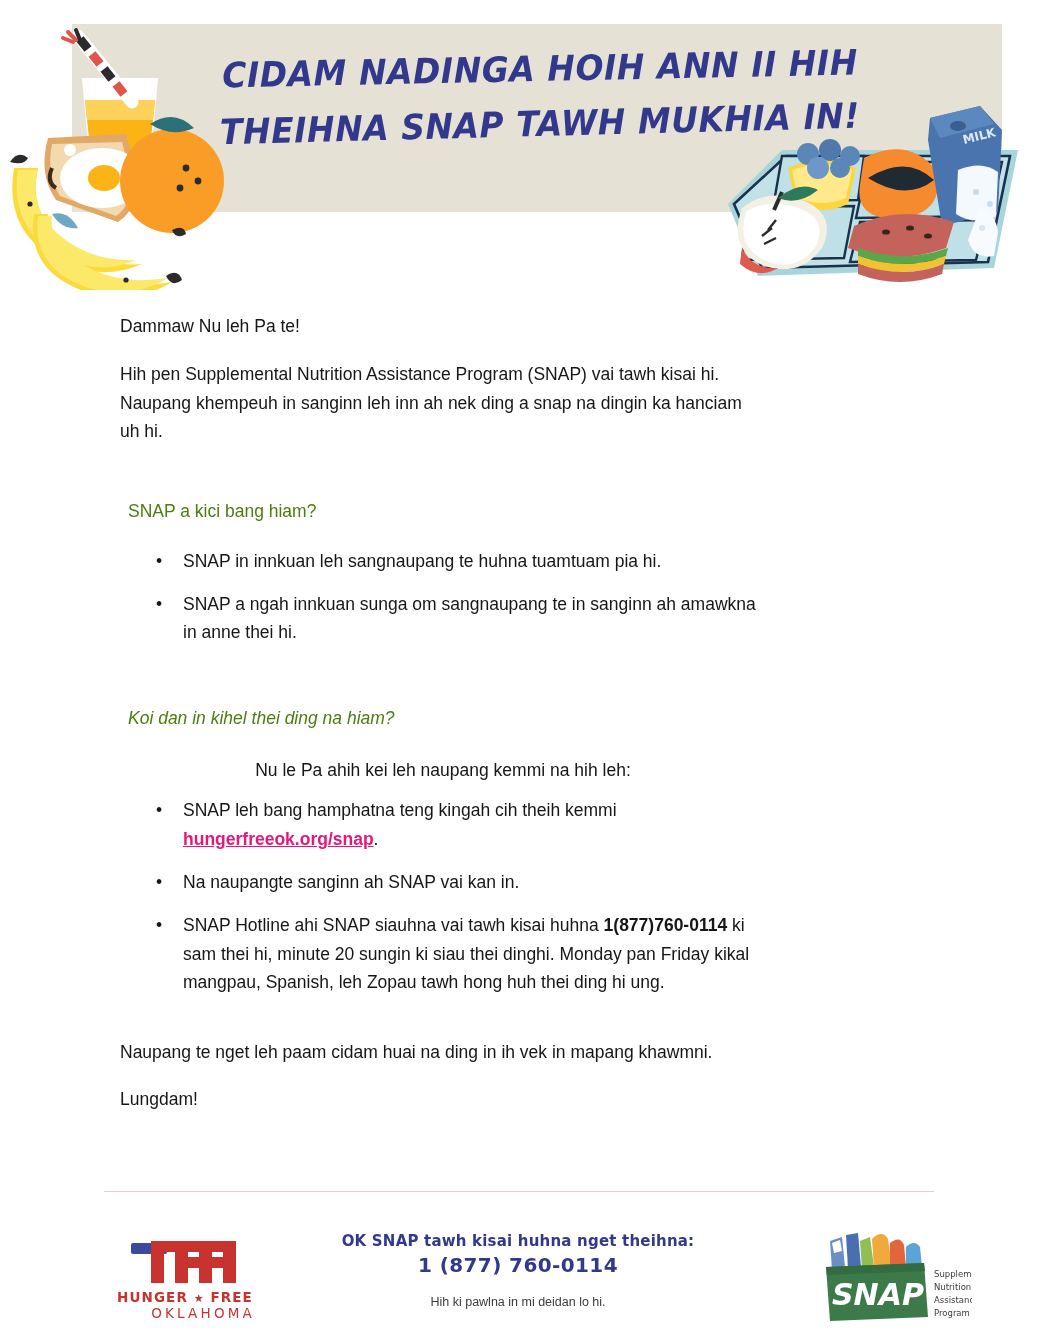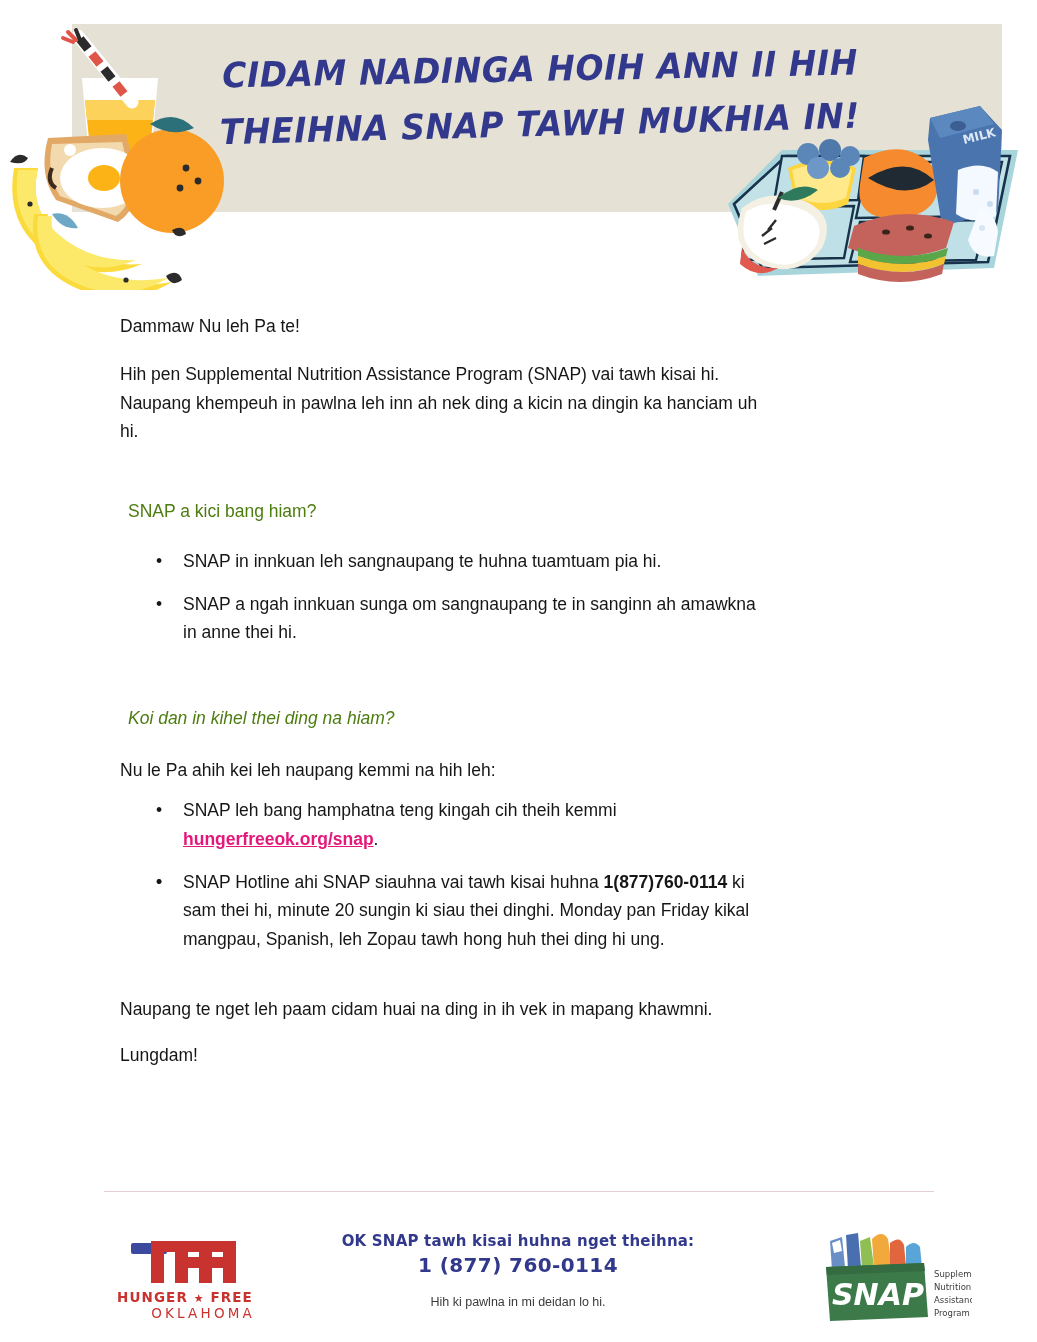--- a/index.html
+++ b/index.html
@@ -80,21 +80,21 @@
   }
   .para {
     margin: 0 0 0 0;
     padding: 0 92px 0 120px;
     font-size: 17.5px;
     line-height: 1.62;
     color: #161616;
   }
   .para.p-greeting { padding-top: 22px; }
   .para.p-intro    { padding-top: 20px; }
-  .para.p-who      { padding-top: 17px; }
+  .para.p-who      { padding-top: 17px; text-align: center; }
   .para.p-close1   { padding-top: 42px; }
   .para.p-close2   { padding-top: 18px; }
 
   h2.sec-head {
     margin: 8px;
     padding: 45px 92px 0 120px;
     font-size: 17.5px;
     font-weight: normal;
     line-height: 1.5;
     color: #4d7c0f;
@@ -344,21 +344,21 @@
         <ellipse cx="210" cy="140" rx="4" ry="2.6" fill="#3a2418"></ellipse>
       </g>
     </svg>
   </div>
 </div>
 
 <div class="content">
 
   <p class="para p-greeting">Dammaw Nu leh Pa te!</p>
 
-  <p class="para p-intro">Hih pen Supplemental Nutrition Assistance Program (SNAP) vai tawh kisai hi. Naupang khempeuh in pawlna leh inn ah nek ding a kicin na dingin ka hanciam uh hi.</p>
+  <p class="para p-intro">Hih pen Supplemental Nutrition Assistance Program (SNAP) vai tawh kisai hi. Naupang khempeuh in sanginn leh inn ah nek ding a snap na dingin ka hanciam uh hi.</p>
 
   <h2 class="sec-head">SNAP a kici bang hiam?</h2>
 
   <ul class="blist">
     <li>
       <span class="bullet">•</span>
       <span>SNAP in innkuan leh sangnaupang te huhna tuamtuam pia hi.</span>
     </li>
     <li>
       <span class="bullet">•</span>
@@ -370,20 +370,21 @@
 
   <p class="para p-who">Nu le Pa ahih kei leh naupang kemmi na hih leh:</p>
 
   <ul class="blist tight">
     <li>
       <span class="bullet">•</span>
       <span>SNAP leh bang hamphatna teng kingah cih theih kemmi </span><a class="link" href="#">hungerfreeok.org/snap</a><span>.</span>
     </li>
     <li>
       <span class="bullet">•</span>
+      <span>Na naupangte sanginn ah SNAP vai kan in.</span>
     </li>
     <li>
       <span class="bullet">•</span>
       <span>SNAP Hotline ahi SNAP siauhna vai tawh kisai huhna </span><span class="bold">1(877)760-0114</span><span> ki sam thei hi, minute 20 sungin ki siau thei dinghi. Monday pan Friday kikal mangpau, Spanish, leh Zopau tawh hong huh thei ding hi ung.</span>
     </li>
   </ul>
 
   <p class="para p-close1">Naupang te nget leh paam cidam huai na ding in ih vek in mapang khawmni.</p>
   <p class="para p-close2">Lungdam!</p>
 </div>

